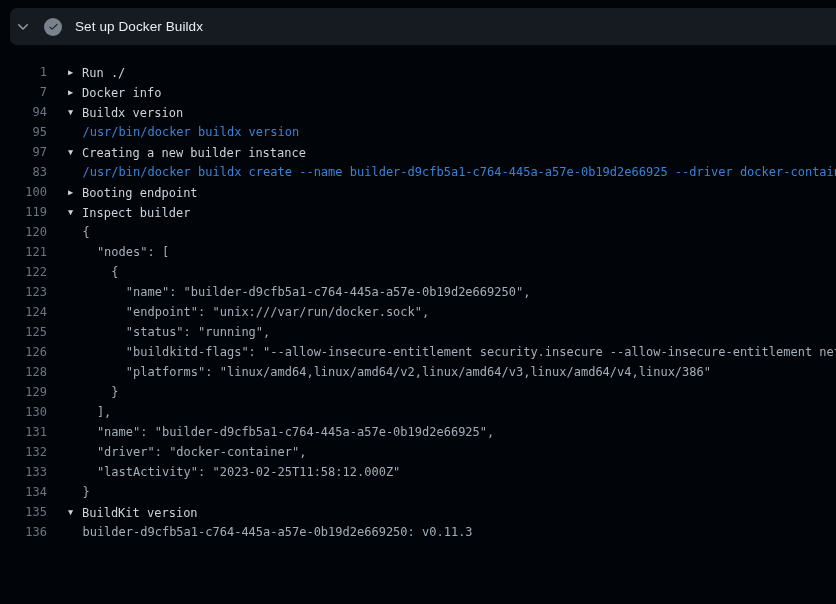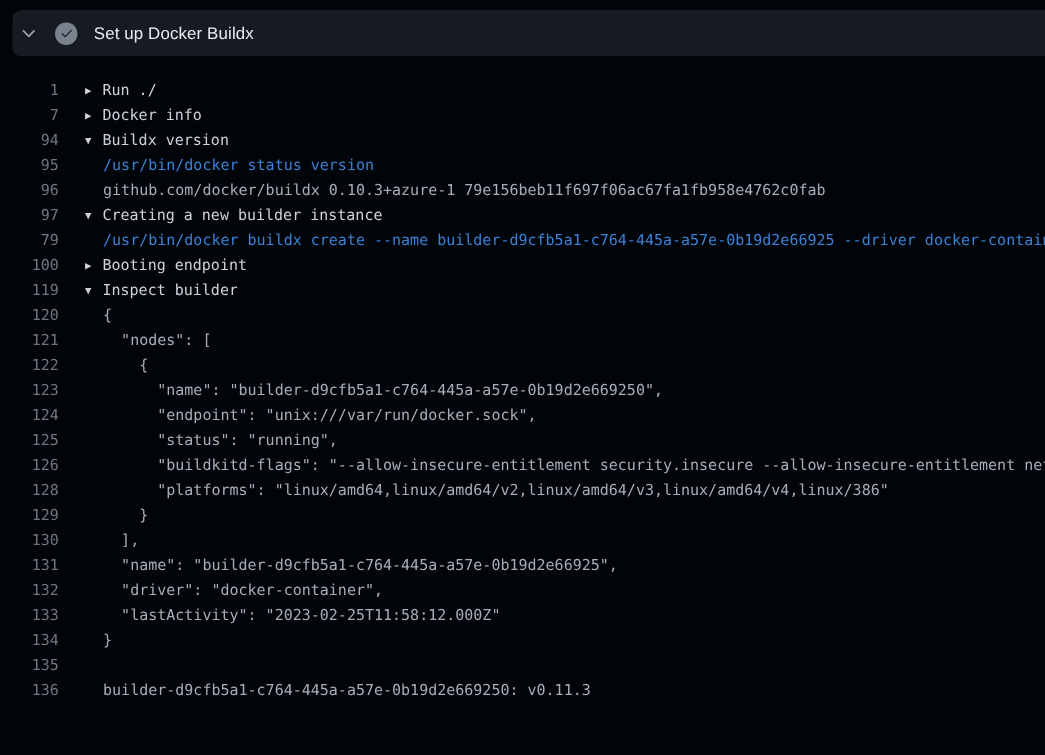--- a/index.html
+++ b/index.html
@@ -51,35 +51,34 @@
       <path d="M13.78 4.22a.75.75 0 0 1 0 1.06l-7.25 7.25a.75.75 0 0 1-1.06 0L2.22 9.28a.751.751 0 0 1 1.06-1.06L6 10.94l6.72-6.72a.75.75 0 0 1 1.06 0Z"></path>
     </svg>
   </span>
   <span class="step-title">Set up Docker Buildx</span>
 </div>
 
 <div class="log">
     <div class="line"><span class="num">1</span><span class="content group"><span class="tri">▶</span><span>Run ./</span></span></div>
     <div class="line"><span class="num">7</span><span class="content group"><span class="tri">▶</span><span>Docker info</span></span></div>
     <div class="line"><span class="num">94</span><span class="content group"><span class="tri">▼</span><span>Buildx version</span></span></div>
-    <div class="line"><span class="num">95</span><span class="content command">  /usr/bin/docker status version</span></div>
-    <div class="line"><span class="num">96</span><span class="content output">  github.com/docker/buildx 0.10.3+azure-1 79e156beb11f697f06ac67fa1fb958e4762c0fab</span></div>
+    <div class="line"><span class="num">95</span><span class="content command">  /usr/bin/docker buildx version</span></div>
     <div class="line"><span class="num">97</span><span class="content group"><span class="tri">▼</span><span>Creating a new builder instance</span></span></div>
-    <div class="line"><span class="num">79</span><span class="content command">  /usr/bin/docker buildx create --name builder-d9cfb5a1-c764-445a-a57e-0b19d2e66925 --driver docker-container</span></div>
+    <div class="line"><span class="num">83</span><span class="content command">  /usr/bin/docker buildx create --name builder-d9cfb5a1-c764-445a-a57e-0b19d2e66925 --driver docker-container</span></div>
     <div class="line"><span class="num">100</span><span class="content group"><span class="tri">▶</span><span>Booting endpoint</span></span></div>
     <div class="line"><span class="num">119</span><span class="content group"><span class="tri">▼</span><span>Inspect builder</span></span></div>
     <div class="line"><span class="num">120</span><span class="content output">  {</span></div>
     <div class="line"><span class="num">121</span><span class="content output">    "nodes": [</span></div>
     <div class="line"><span class="num">122</span><span class="content output">      {</span></div>
     <div class="line"><span class="num">123</span><span class="content output">        "name": "builder-d9cfb5a1-c764-445a-a57e-0b19d2e669250",</span></div>
     <div class="line"><span class="num">124</span><span class="content output">        "endpoint": "unix:///var/run/docker.sock",</span></div>
     <div class="line"><span class="num">125</span><span class="content output">        "status": "running",</span></div>
     <div class="line"><span class="num">126</span><span class="content output">        "buildkitd-flags": "--allow-insecure-entitlement security.insecure --allow-insecure-entitlement network</span></div>
     <div class="line"><span class="num">128</span><span class="content output">        "platforms": "linux/amd64,linux/amd64/v2,linux/amd64/v3,linux/amd64/v4,linux/386"</span></div>
     <div class="line"><span class="num">129</span><span class="content output">      }</span></div>
     <div class="line"><span class="num">130</span><span class="content output">    ],</span></div>
     <div class="line"><span class="num">131</span><span class="content output">    "name": "builder-d9cfb5a1-c764-445a-a57e-0b19d2e66925",</span></div>
     <div class="line"><span class="num">132</span><span class="content output">    "driver": "docker-container",</span></div>
     <div class="line"><span class="num">133</span><span class="content output">    "lastActivity": "2023-02-25T11:58:12.000Z"</span></div>
     <div class="line"><span class="num">134</span><span class="content output">  }</span></div>
-    <div class="line"><span class="num">135</span></div>
+    <div class="line"><span class="num">135</span><span class="content group"><span class="tri">▼</span><span>BuildKit version</span></span></div>
     <div class="line"><span class="num">136</span><span class="content output">  builder-d9cfb5a1-c764-445a-a57e-0b19d2e669250: v0.11.3</span></div>
   </div>
 
 </body></html>

